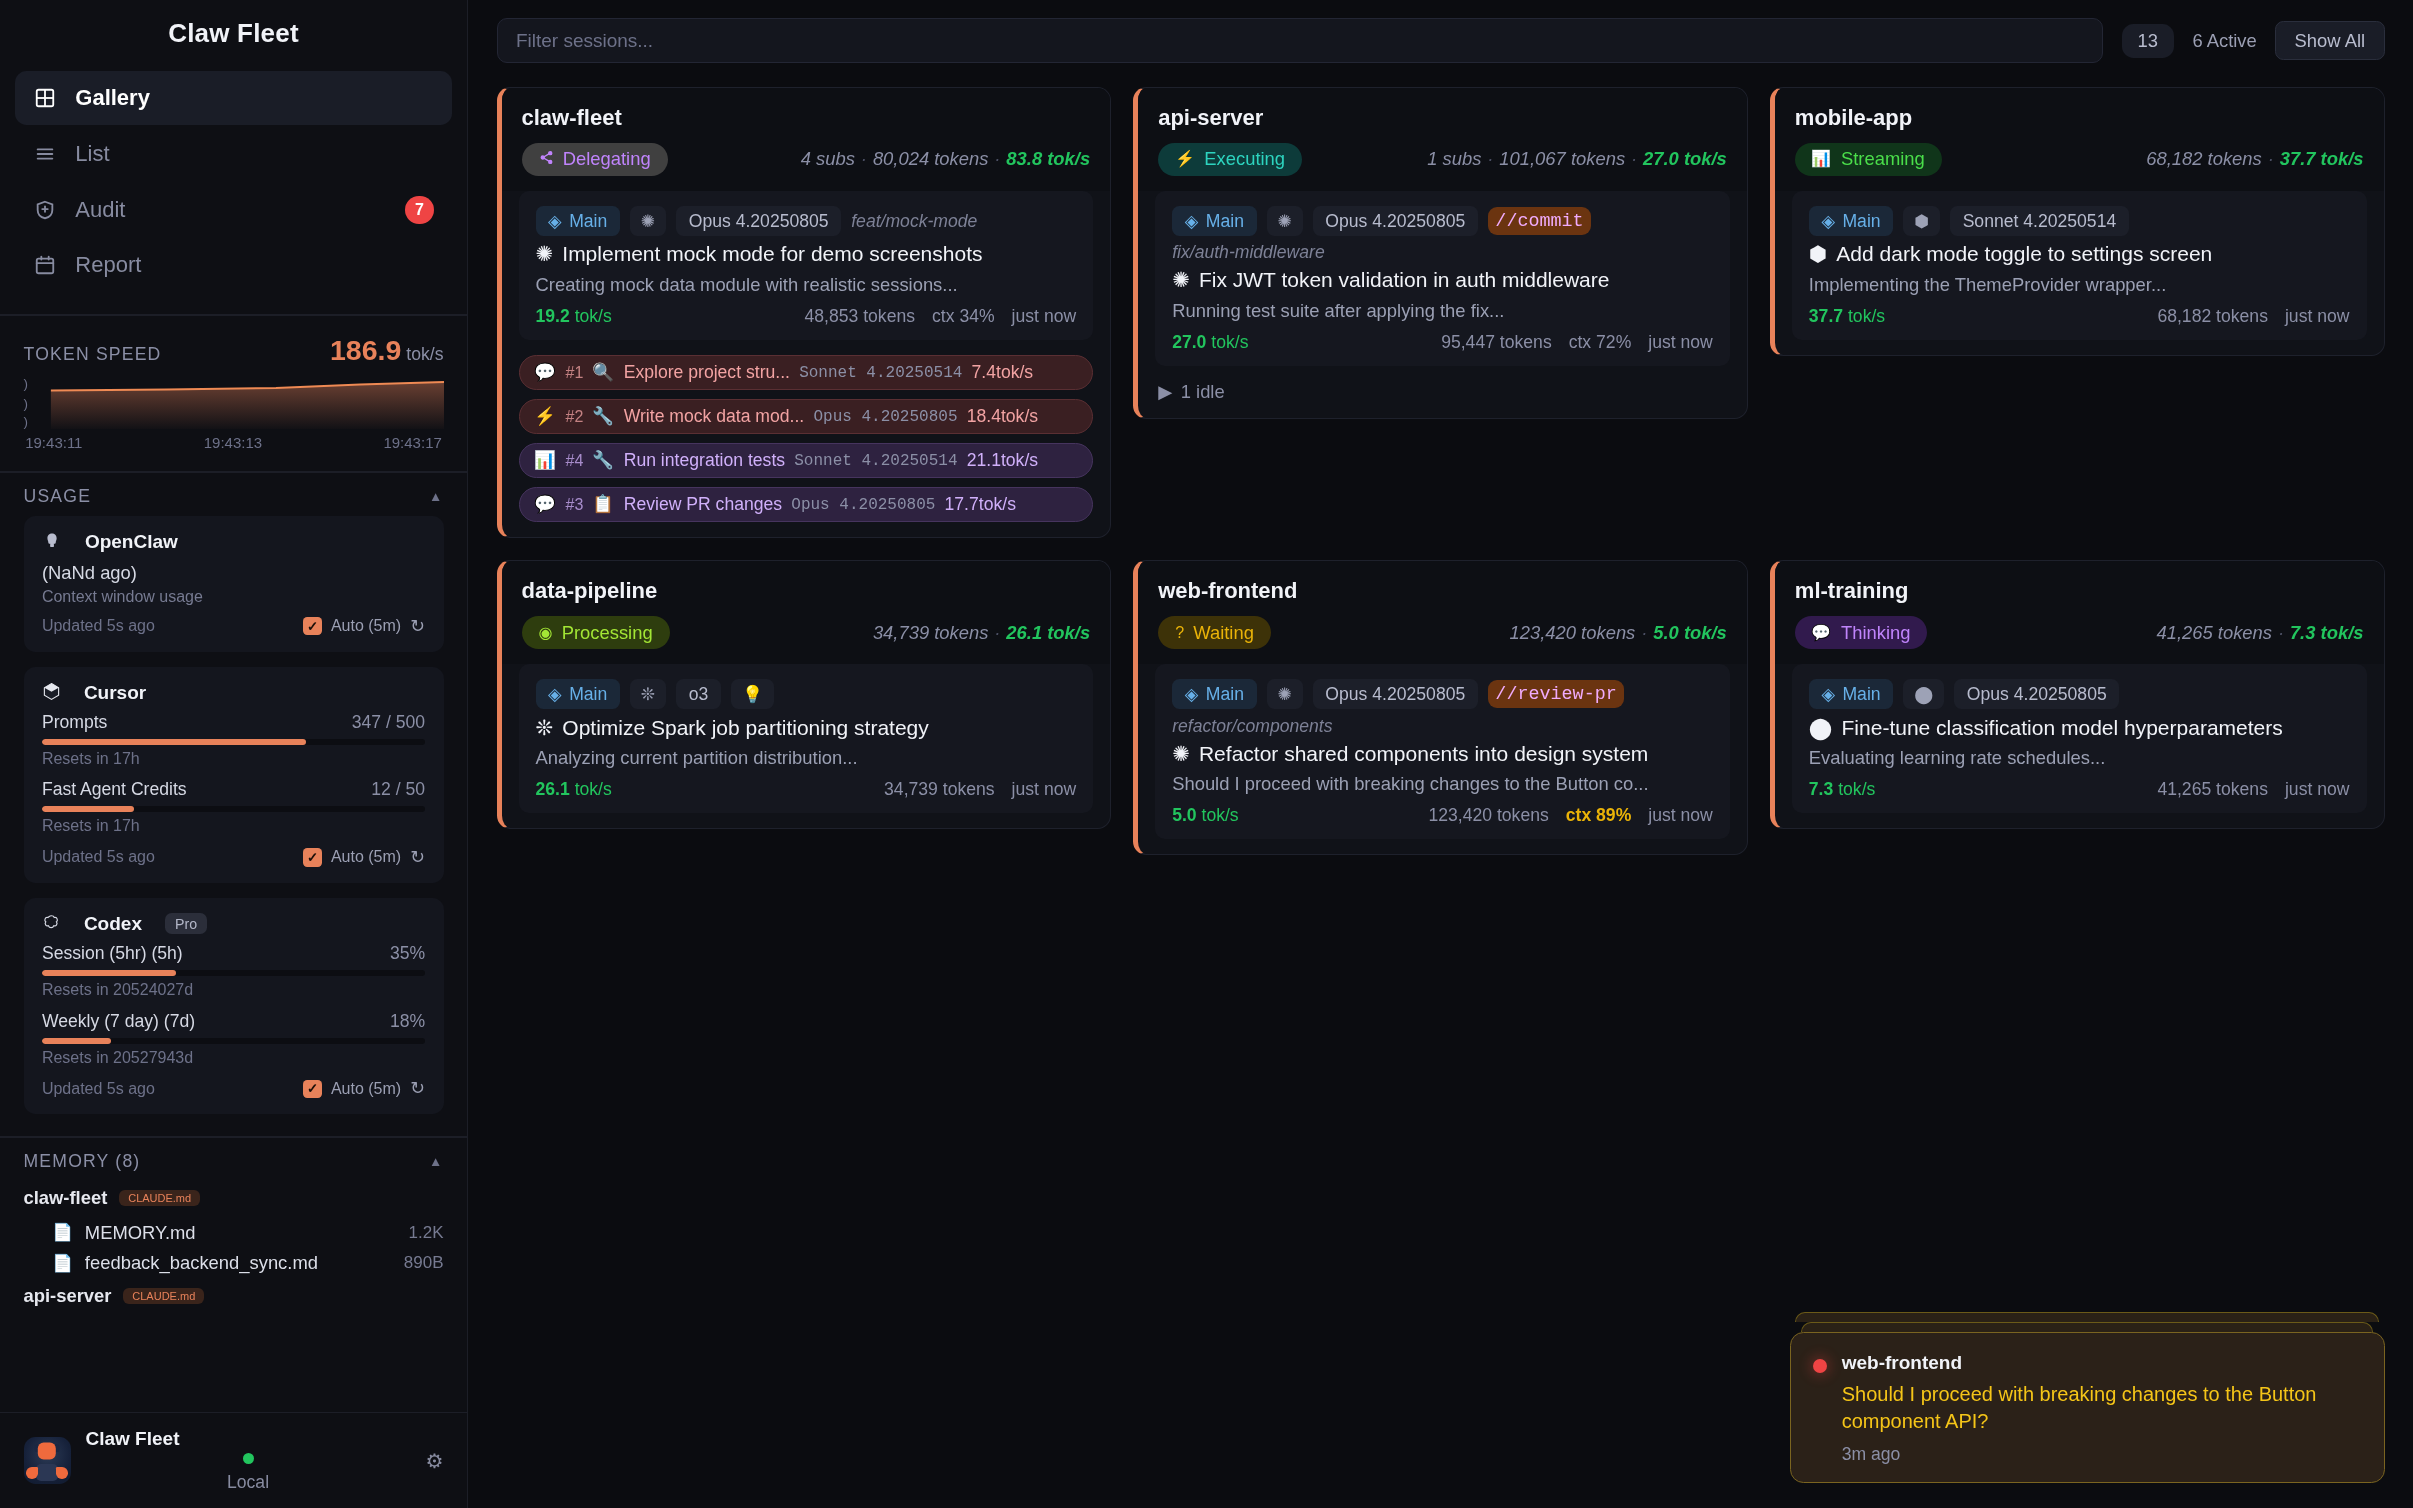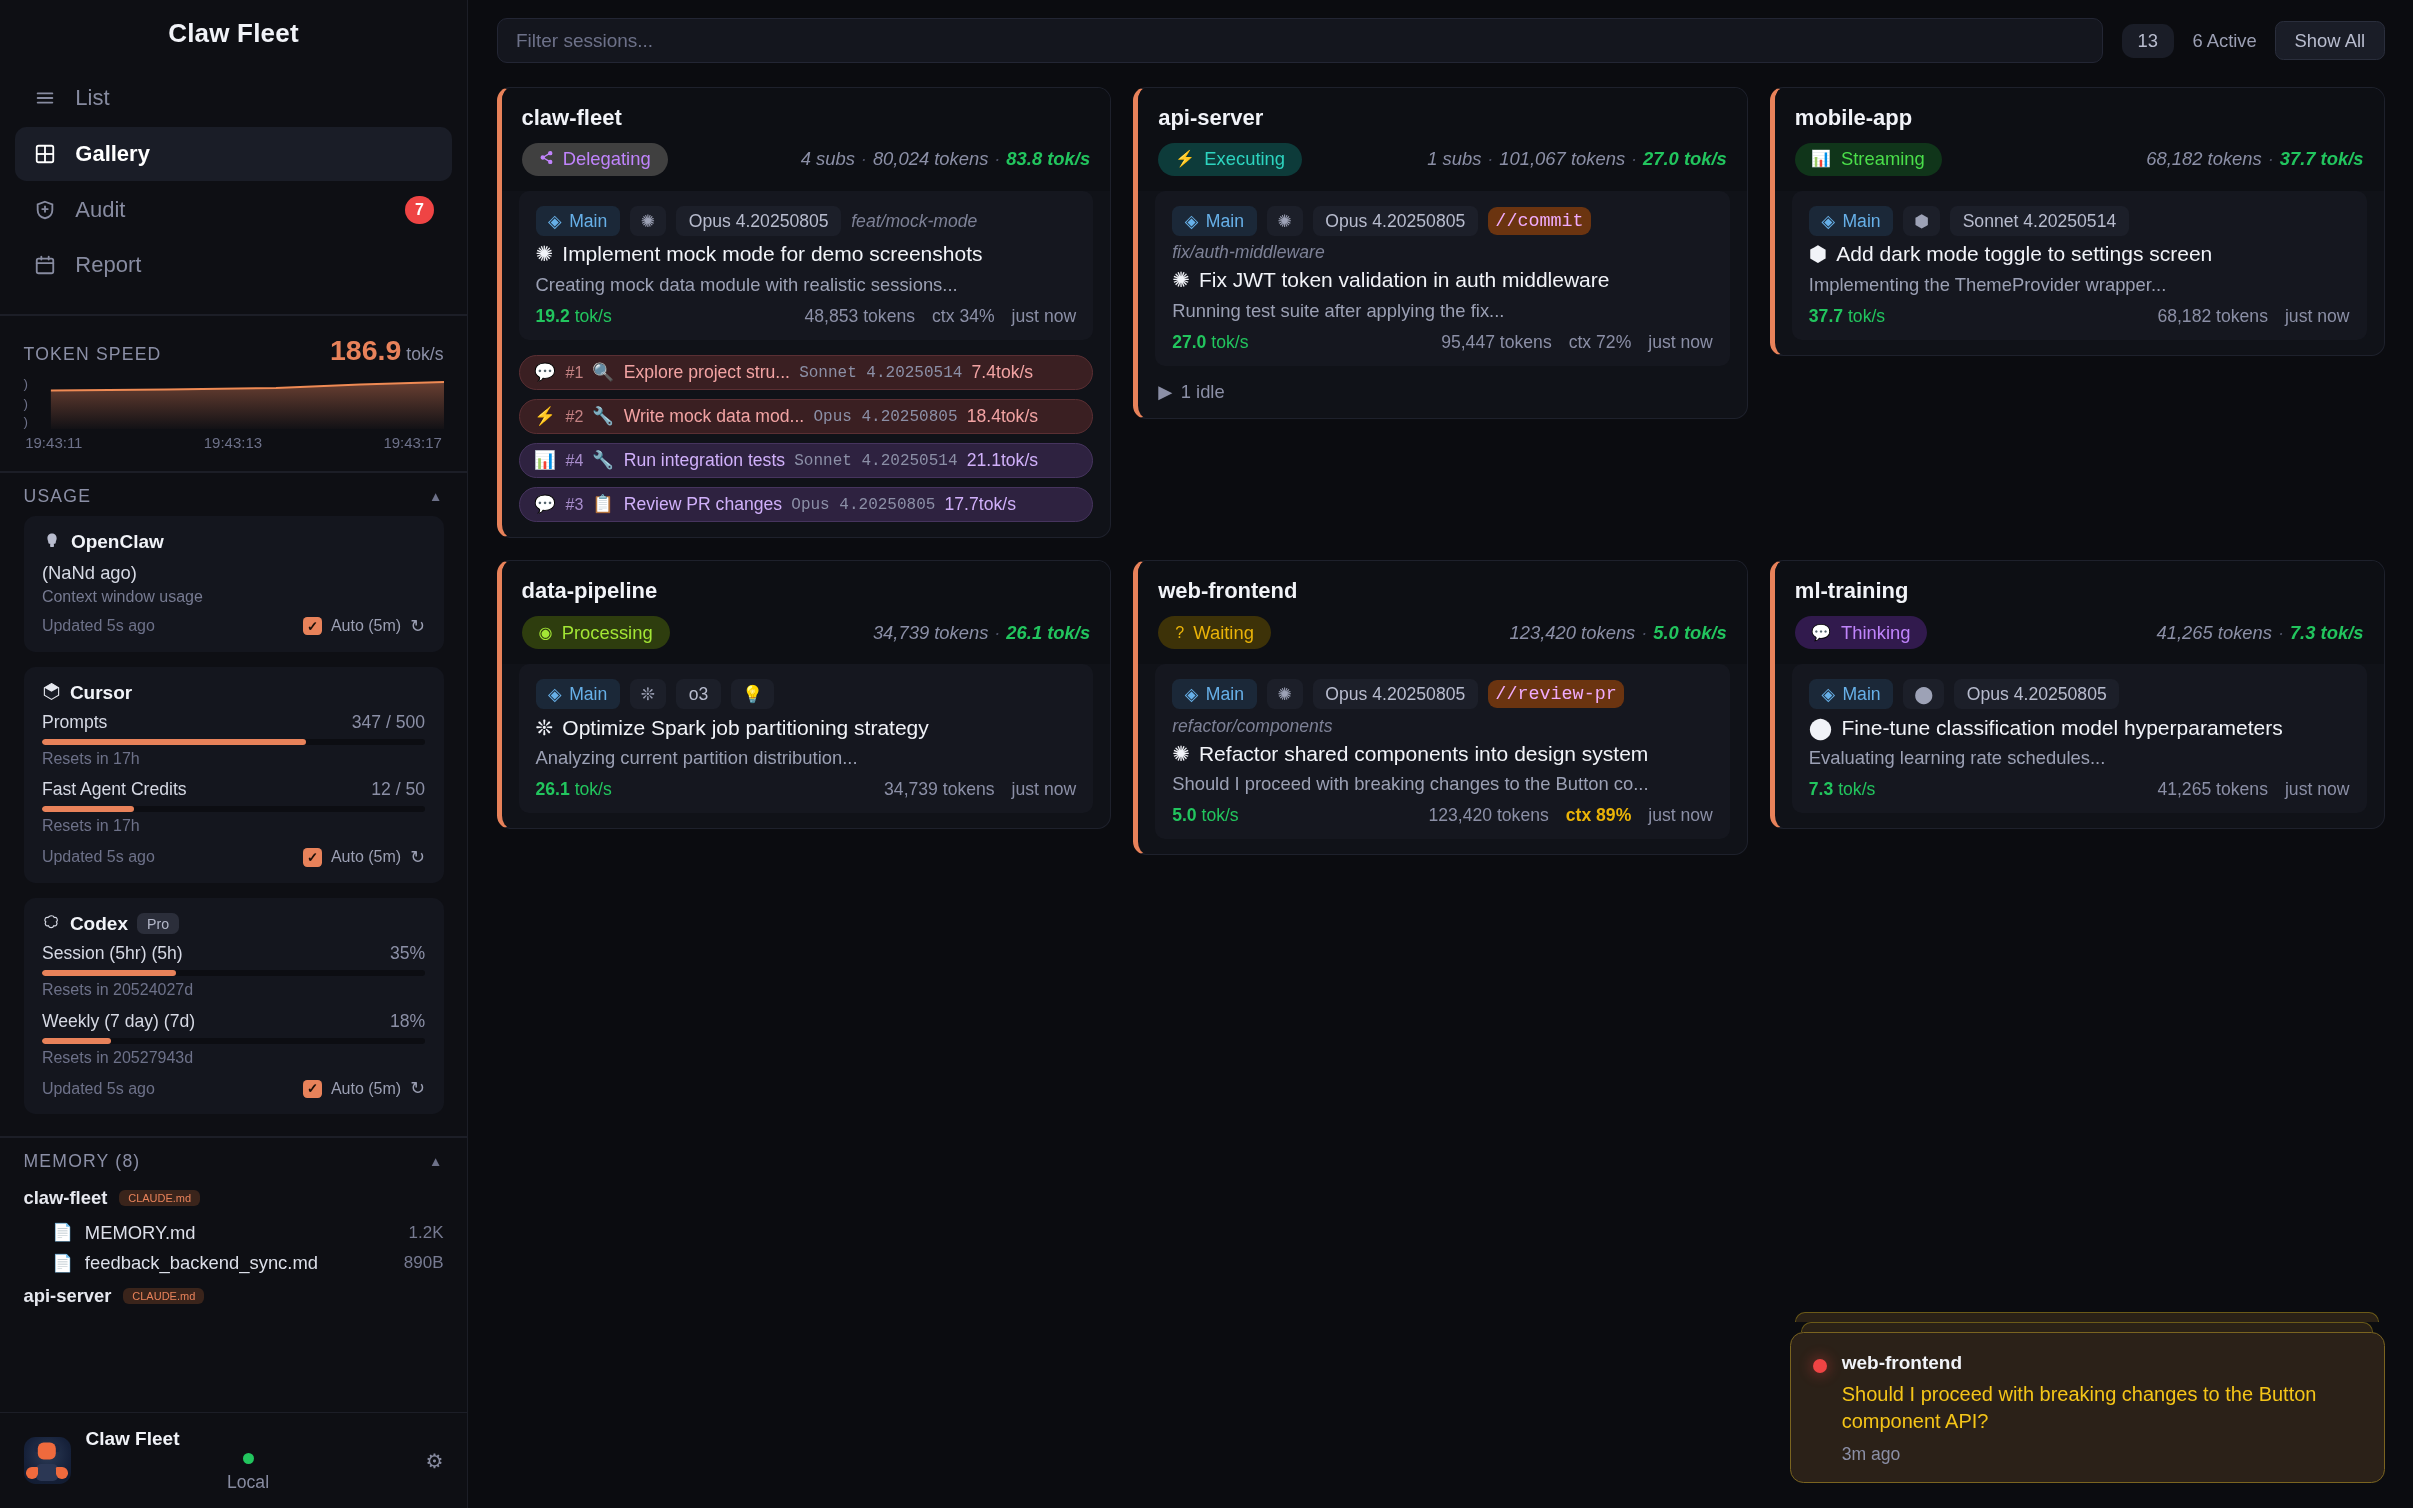--- a/index.html
+++ b/index.html
@@ -65,21 +65,21 @@
     padding:13.4px 23.5px 8.4px;
     font-size:17.6px; letter-spacing:1.2px; color:#8b8fa6; font-weight:500;
   }
   .caret { color:#6d7189; font-size:13.4px; }
 
   .usage-wrap { padding:0 23.5px; }
   .prov-card {
     background:#14161e; border-radius:11.7px;
     padding:15px 18.4px 15px; margin-bottom:15px;
   }
-  .prov-head { display:flex; align-items:center; gap:9px; margin-bottom:8.4px;text-align:right; }
+  .prov-head { display:flex; align-items:center; gap:23px; margin-bottom:8.4px;text-align:right; }
   .prov-name { font-size:19px; font-weight:bold; color:#f1f3f8; }
   .prov-pill {
     background:#2b2e3a; color:#b3b7c8;
     font-size:14.2px; padding:2.5px 10px; border-radius:6.7px;
   }
   .prov-sub { font-size:18.4px; color:#d6d9e4; margin-bottom:3.4px; }
   .prov-note { font-size:16px; color:#767a91; margin-bottom:10px; }
   .meter-row { display:flex; justify-content:space-between; align-items:baseline; font-size:17.6px; }
   .meter-name { color:#d6d9e4; }
   .meter-val { color:#8b8fa6; }
@@ -234,40 +234,40 @@
 </style>
 </head>
 <body>
 
 <div class="app">
 
   <aside class="sidebar">
     <div class="sb-title">Claw Fleet</div>
 
     <nav class="nav">
+      <div class="nav-item active">
+        <span class="nav-ico">
+          <svg width="22" height="22" viewBox="0 0 24 24" fill="none" stroke="#ffffff" stroke-width="2">
+              <rect x="3" y="3" width="18" height="18" rx="2"></rect>
+              <line x1="12" y1="3" x2="12" y2="21"></line>
+              <line x1="3" y1="12" x2="21" y2="12"></line>
+            </svg>
+        </span>
+        <span class="nav-label">Gallery</span>
+      </div>
+
       <div class="nav-item">
         <span class="nav-ico">
           <svg width="22" height="22" viewBox="0 0 24 24" fill="none" stroke="#878ba0" stroke-width="2" stroke-linecap="round">
               <line x1="4" y1="7" x2="20" y2="7"></line>
               <line x1="4" y1="12" x2="20" y2="12"></line>
               <line x1="4" y1="17" x2="20" y2="17"></line>
             </svg>
         </span>
         <span class="nav-label">List</span>
-      </div>
-
-      <div class="nav-item active">
-        <span class="nav-ico">
-          <svg width="22" height="22" viewBox="0 0 24 24" fill="none" stroke="#ffffff" stroke-width="2">
-              <rect x="3" y="3" width="18" height="18" rx="2"></rect>
-              <line x1="12" y1="3" x2="12" y2="21"></line>
-              <line x1="3" y1="12" x2="21" y2="12"></line>
-            </svg>
-        </span>
-        <span class="nav-label">Gallery</span>
       </div>
 
       <div class="nav-item">
         <span class="nav-ico">
           <svg width="22" height="22" viewBox="0 0 24 24" fill="none" stroke="#878ba0" stroke-width="2" stroke-linecap="round">
               <path d="M12 3l8 3v6c0 5-3.5 8-8 9-4.5-1-8-4-8-9V6z"></path>
               <line x1="12" y1="8" x2="12" y2="14"></line>
               <line x1="9" y1="11" x2="15" y2="11"></line>
             </svg>
         </span>

